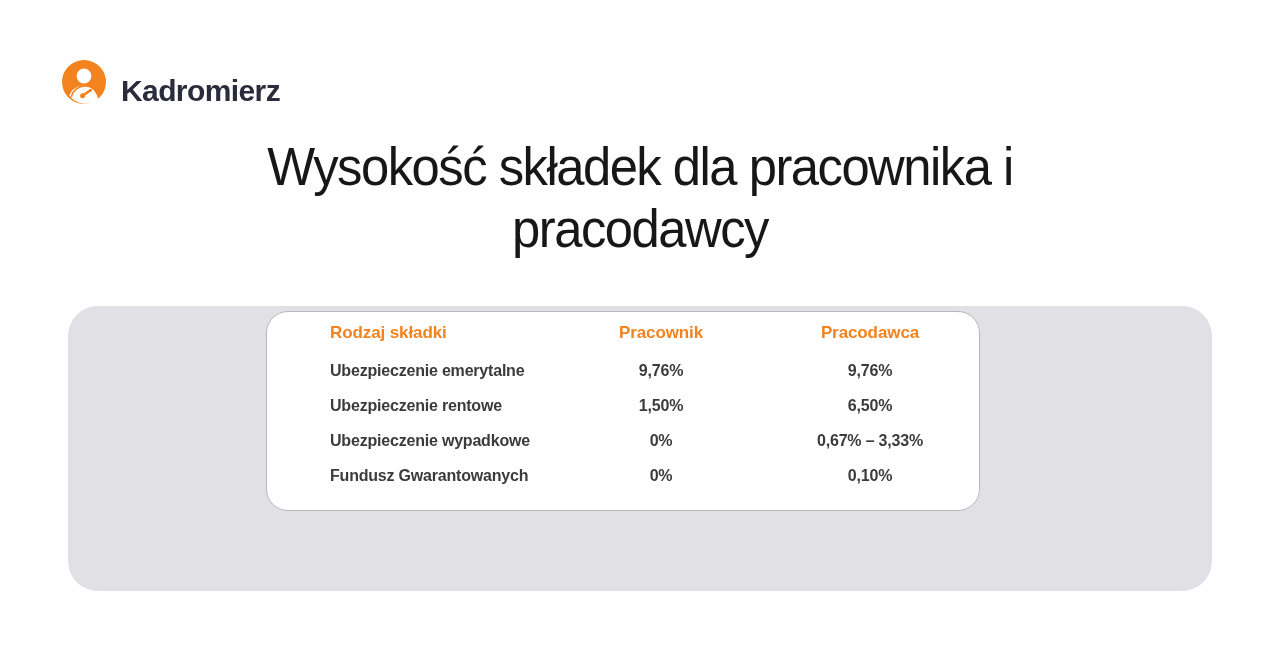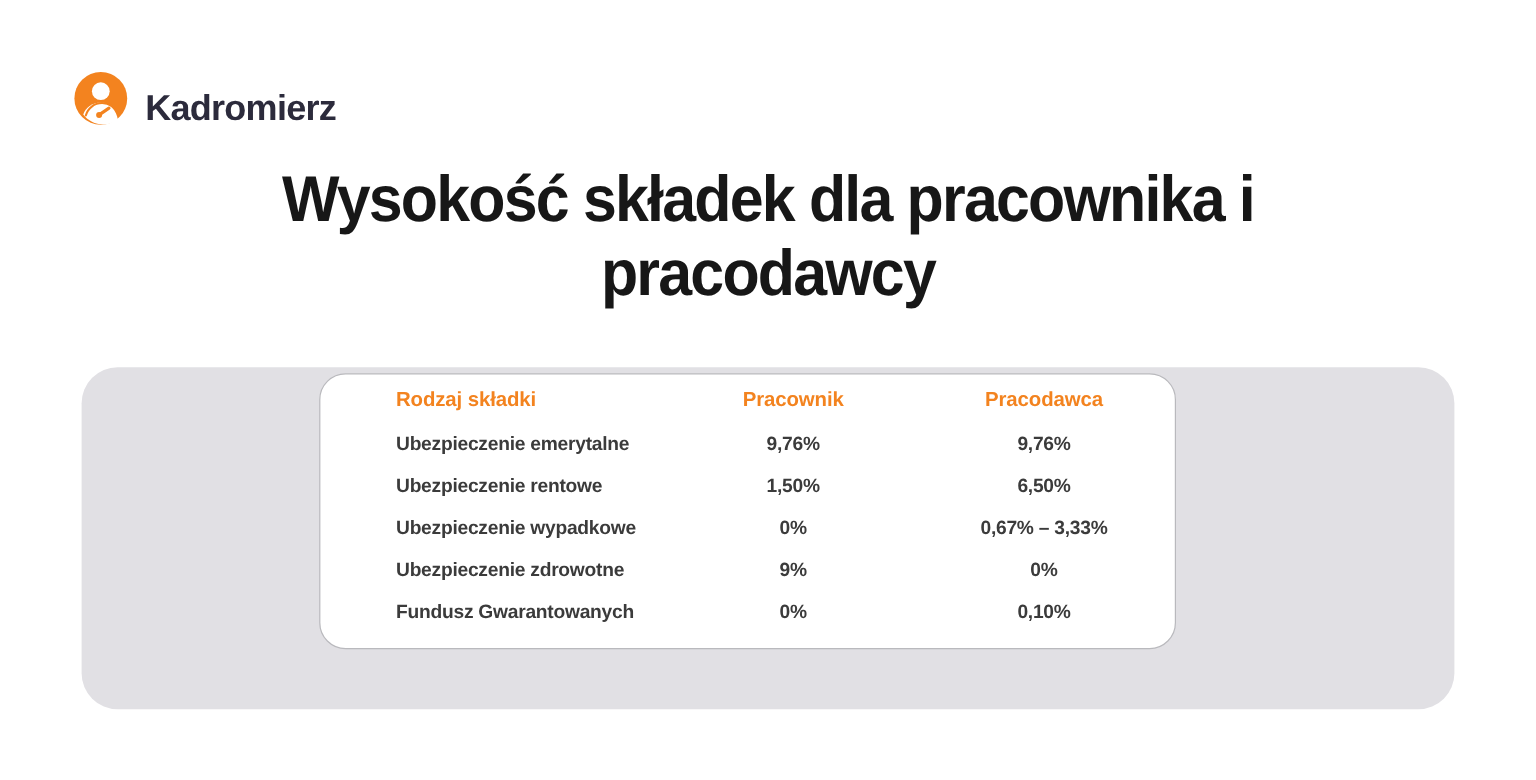--- a/index.html
+++ b/index.html
@@ -44,21 +44,21 @@
   
   .headline {
     position: absolute;
     left: 50%;
     transform: translateX(-50%);
     top: 136px;
     width: 960px;
     text-align: center;
     font-family: "Liberation Sans", "DejaVu Sans", sans-serif;
     font-size: 54px;
-    font-weight: 700;
+    font-weight: 400;
     line-height: 1.14;
     letter-spacing: -1.6px;
     color: #171717;
     margin: 0;
     transform-origin: center top;
   }
   .headline-inner {
     display: block;
     transform: scaleX(0.94);
   }
@@ -73,21 +73,21 @@
     background: #e1e0e4;
     border-radius: 30px;
   }
 
   
   .table-card {
     position: absolute;
     left: 266px;
     top: 311px;
     width: 714px;
-    height: 230px;
+    height: 200px;
     background: #ffffff;
     border: 1px solid #b9b9bd;
     border-radius: 22px;
     box-sizing: border-box;
     overflow: hidden;
   }
 
   .rates-table {
     width: 100%;
     border-collapse: collapse;
@@ -181,25 +181,20 @@
       <tr>
         <td class="t-type">Ubezpieczenie rentowe</td>
         <td class="t-emp">1,50%</td>
         <td class="t-comp">6,50%</td>
       </tr>
       <tr>
         <td class="t-type">Ubezpieczenie wypadkowe</td>
         <td class="t-emp">0%</td>
         <td class="t-comp">0,67% – 3,33%</td>
       </tr>
-      <tr>
-        <td class="t-type">Ubezpieczenie zdrowotne</td>
-        <td class="t-emp">9%</td>
-        <td class="t-comp">0%</td>
-      </tr>
       <tr class="is-tall">
         <td class="t-type">
           <span>Fundusz Gwarantowanych</span><br>
           
         </td>
         <td class="t-emp">0%</td>
         <td class="t-comp">0,10%</td>
       </tr>
     </tbody>
   </table>

